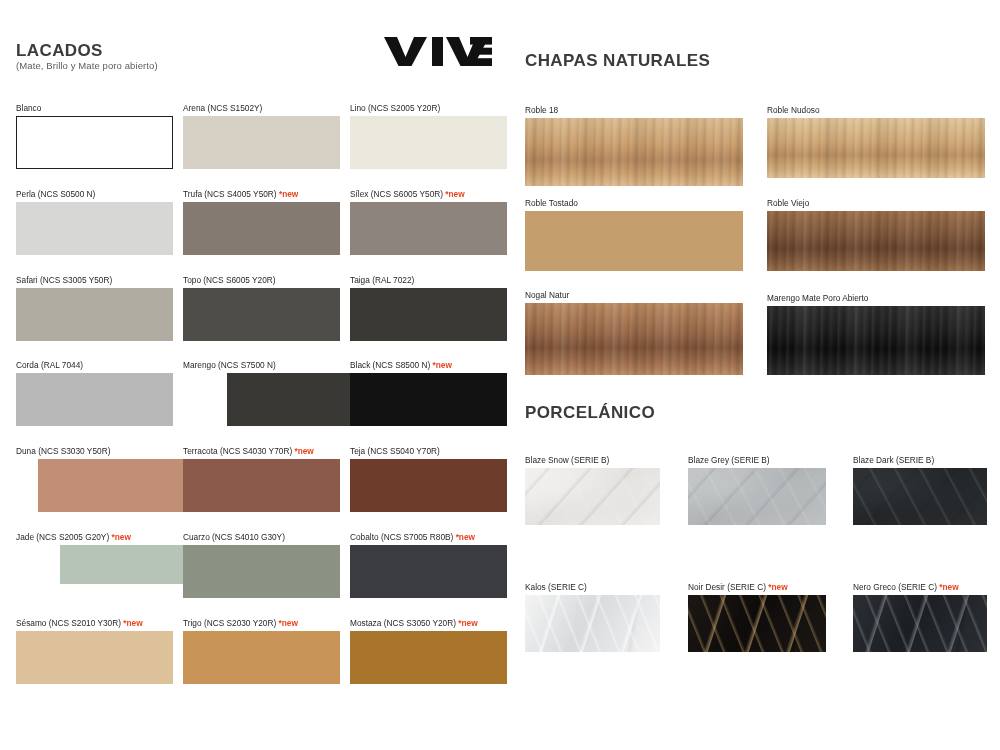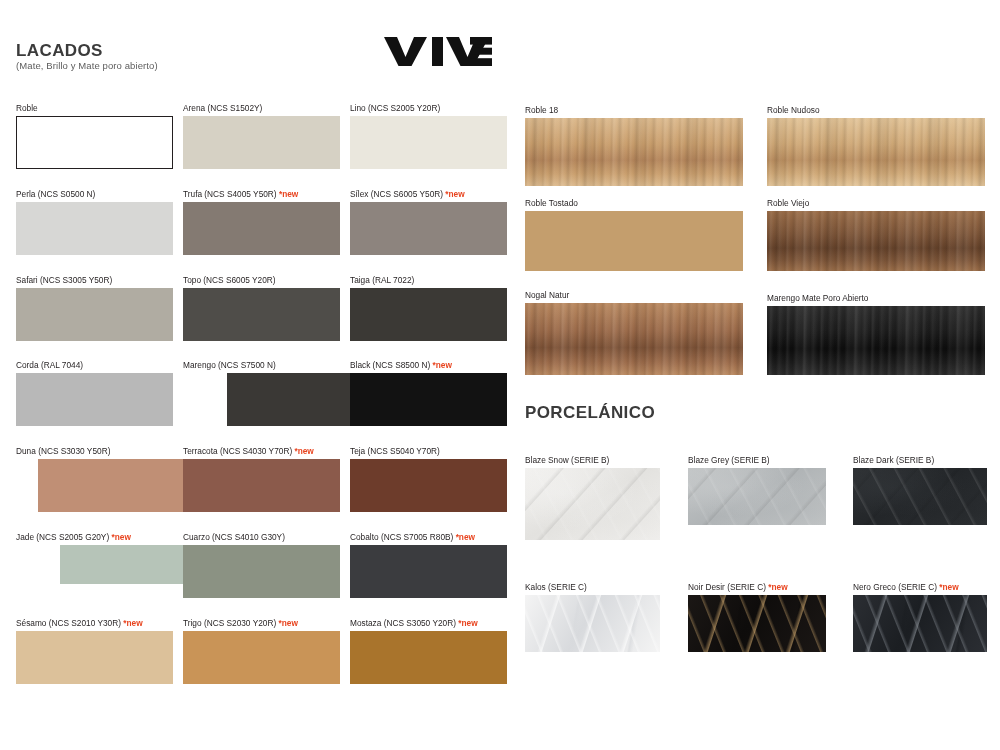--- a/index.html
+++ b/index.html
@@ -97,26 +97,27 @@
     <svg viewBox="0 0 108 30" width="108" height="30" aria-hidden="true">
       <polygon points="0,1 13,1 21.5,21 30,1 43,1 27.5,30 14.5,30" fill="#111111"></polygon>
       <rect x="48" y="1" width="11" height="29" fill="#111111"></rect>
       <polygon points="62,1 75,1 83.5,21 92,1 105,1 89.5,30 76.5,30" fill="#111111"></polygon>
       <rect x="86" y="1" width="22" height="7.6" fill="#111111"></rect>
       <rect x="88" y="11.7" width="20" height="7.0" fill="#111111"></rect>
       <rect x="86" y="22.2" width="22" height="7.8" fill="#111111"></rect>
     </svg>
   </div>
 
+  <div class="section-title" id="chapas-title">CHAPAS NATURALES</div>
 
   <div class="section-title" id="porcelanico-title">PORCELÁNICO</div>
 
   <div id="lacados-grid">
       <div class="swatch" style="left: 16px; top: 116px; width: 157px; height: 53px;">
-        <div class="label"><span>Roble</span></div>
+        <div class="label"><span>Blanco</span></div>
         <div class="chip outlined"></div>
       </div>
       <div class="swatch" style="left: 183px; top: 116px; width: 157px; height: 53px;">
         <div class="label"><span>Arena (NCS S1502Y)</span></div>
         <div class="chip" style="background: rgb(214, 209, 196);"></div>
       </div>
       <div class="swatch" style="left: 350px; top: 116px; width: 157px; height: 53px;">
         <div class="label"><span>Lino (NCS S2005 Y20R)</span></div>
         <div class="chip" style="background: rgb(234, 231, 221);"></div>
       </div>
@@ -191,21 +192,21 @@
       <div class="swatch" style="left: 350px; top: 631px; width: 157px; height: 53px;">
         <div class="label"><span>Mostaza (NCS S3050 Y20R)</span> <span class="new"> *new</span></div>
         <div class="chip" style="background: rgb(169, 116, 44);"></div>
       </div>
     </div>
   <div id="chapas-grid">
       <div class="swatch" style="left: 525px; top: 118px; width: 218px; height: 68px;">
         <div class="label"><span>Roble 18</span></div>
         <div class="chip tex" style="background: repeating-linear-gradient(91deg, rgba(0, 0, 0, 0) 0px, rgba(0, 0, 0, 0.06) 2px, rgba(255, 255, 255, 0.07) 4px, rgba(0, 0, 0, 0) 7px, rgba(0, 0, 0, 0.09) 10px, rgba(255, 255, 255, 0.05) 13px, rgba(0, 0, 0, 0) 17px), repeating-linear-gradient(89.3deg, rgba(0, 0, 0, 0) 0px, rgba(0, 0, 0, 0.05) 12px, rgba(0, 0, 0, 0) 26px, rgba(255, 255, 255, 0.06) 38px, rgba(0, 0, 0, 0) 52px), linear-gradient(rgb(220, 185, 140) 0%, rgb(201, 158, 108) 38%, rgb(180, 133, 90) 62%, rgb(201, 158, 108) 82%, rgb(220, 185, 140) 100%) rgb(201, 158, 108);"></div>
       </div>
-      <div class="swatch" style="left: 767px; top: 118px; width: 218px; height: 68px;">
+      <div class="swatch" style="left: 767px; top: 118px; width: 218px; height: 60px;">
         <div class="label"><span>Roble Nudoso</span></div>
         <div class="chip tex" style="background: repeating-linear-gradient(91deg, rgba(0, 0, 0, 0) 0px, rgba(0, 0, 0, 0.06) 2px, rgba(255, 255, 255, 0.07) 4px, rgba(0, 0, 0, 0) 7px, rgba(0, 0, 0, 0.09) 10px, rgba(255, 255, 255, 0.05) 13px, rgba(0, 0, 0, 0) 17px), repeating-linear-gradient(89.3deg, rgba(0, 0, 0, 0) 0px, rgba(0, 0, 0, 0.05) 12px, rgba(0, 0, 0, 0) 26px, rgba(255, 255, 255, 0.06) 38px, rgba(0, 0, 0, 0) 52px), linear-gradient(rgb(226, 195, 150) 0%, rgb(207, 168, 118) 38%, rgb(186, 142, 95) 62%, rgb(207, 168, 118) 82%, rgb(226, 195, 150) 100%) rgb(207, 168, 118);"></div>
       </div>
       <div class="swatch" style="left: 525px; top: 211px; width: 218px; height: 60px;">
         <div class="label"><span>Roble Tostado</span></div>
         <div class="chip tex" style="background-color: rgb(196, 158, 109);"></div>
       </div>
       <div class="swatch" style="left: 767px; top: 211px; width: 218px; height: 60px;">
         <div class="label"><span>Roble Viejo</span></div>
         <div class="chip tex" style="background: repeating-linear-gradient(91deg, rgba(0, 0, 0, 0) 0px, rgba(0, 0, 0, 0.06) 2px, rgba(255, 255, 255, 0.07) 4px, rgba(0, 0, 0, 0) 7px, rgba(0, 0, 0, 0.09) 10px, rgba(255, 255, 255, 0.05) 13px, rgba(0, 0, 0, 0) 17px), repeating-linear-gradient(89.3deg, rgba(0, 0, 0, 0) 0px, rgba(0, 0, 0, 0.05) 12px, rgba(0, 0, 0, 0) 26px, rgba(255, 255, 255, 0.06) 38px, rgba(0, 0, 0, 0) 52px), linear-gradient(rgb(154, 109, 72) 0%, rgb(125, 85, 56) 38%, rgb(101, 66, 42) 62%, rgb(125, 85, 56) 82%, rgb(154, 109, 72) 100%) rgb(125, 85, 56);"></div>
@@ -213,21 +214,21 @@
       <div class="swatch" style="left: 525px; top: 303px; width: 218px; height: 72px;">
         <div class="label"><span>Nogal Natur</span></div>
         <div class="chip tex" style="background: repeating-linear-gradient(91deg, rgba(0, 0, 0, 0) 0px, rgba(0, 0, 0, 0.06) 2px, rgba(255, 255, 255, 0.07) 4px, rgba(0, 0, 0, 0) 7px, rgba(0, 0, 0, 0.09) 10px, rgba(255, 255, 255, 0.05) 13px, rgba(0, 0, 0, 0) 17px), repeating-linear-gradient(89.3deg, rgba(0, 0, 0, 0) 0px, rgba(0, 0, 0, 0.05) 12px, rgba(0, 0, 0, 0) 26px, rgba(255, 255, 255, 0.06) 38px, rgba(0, 0, 0, 0) 52px), linear-gradient(rgb(185, 136, 95) 0%, rgb(155, 106, 73) 38%, rgb(125, 82, 54) 62%, rgb(155, 106, 73) 82%, rgb(185, 136, 95) 100%) rgb(155, 106, 73);"></div>
       </div>
       <div class="swatch" style="left: 767px; top: 306px; width: 218px; height: 69px;">
         <div class="label"><span>Marengo Mate Poro Abierto</span></div>
         <div class="chip tex" style="background: repeating-linear-gradient(91deg, rgba(0, 0, 0, 0) 0px, rgba(0, 0, 0, 0.06) 2px, rgba(255, 255, 255, 0.07) 4px, rgba(0, 0, 0, 0) 7px, rgba(0, 0, 0, 0.09) 10px, rgba(255, 255, 255, 0.05) 13px, rgba(0, 0, 0, 0) 17px), repeating-linear-gradient(89.3deg, rgba(0, 0, 0, 0) 0px, rgba(0, 0, 0, 0.05) 12px, rgba(0, 0, 0, 0) 26px, rgba(255, 255, 255, 0.06) 38px, rgba(0, 0, 0, 0) 52px), linear-gradient(rgb(44, 44, 44) 0%, rgb(28, 28, 28) 38%, rgb(13, 13, 13) 62%, rgb(28, 28, 28) 82%, rgb(44, 44, 44) 100%) rgb(28, 28, 28);"></div>
       </div>
     </div>
   <div id="porcelanico-grid">
-      <div class="swatch" style="left: 525px; top: 468px; width: 135px; height: 72px;">
+      <div class="swatch" style="left: 525px; top: 468px; width: 135px; height: 57px;">
         <div class="label"><span>Blaze Snow (SERIE B)</span></div>
         <div class="chip tex" style="background: repeating-linear-gradient(62deg, rgba(255, 255, 255, 0) 0px, rgba(255, 255, 255, 0) 18px, rgba(255, 255, 255, 0.1) 19px, rgba(255, 255, 255, 0) 22px), repeating-linear-gradient(-48deg, rgba(0, 0, 0, 0) 0px, rgba(0, 0, 0, 0) 26px, rgba(0, 0, 0, 0.07) 27px, rgba(0, 0, 0, 0) 31px), radial-gradient(at 28% 35%, rgba(251, 251, 250, 0.333) 0%, rgba(0, 0, 0, 0) 55%), radial-gradient(at 72% 70%, rgba(227, 226, 223, 0.533) 0%, rgba(0, 0, 0, 0) 60%), linear-gradient(150deg, rgb(242, 241, 239) 0%, rgb(227, 226, 223) 48%, rgb(242, 241, 239) 100%) rgb(242, 241, 239);"></div>
       </div>
       <div class="swatch" style="left: 688px; top: 468px; width: 138px; height: 57px;">
         <div class="label"><span>Blaze Grey (SERIE B)</span></div>
         <div class="chip tex" style="background: repeating-linear-gradient(62deg, rgba(255, 255, 255, 0) 0px, rgba(255, 255, 255, 0) 18px, rgba(255, 255, 255, 0.1) 19px, rgba(255, 255, 255, 0) 22px), repeating-linear-gradient(-48deg, rgba(0, 0, 0, 0) 0px, rgba(0, 0, 0, 0) 26px, rgba(0, 0, 0, 0.07) 27px, rgba(0, 0, 0, 0) 31px), radial-gradient(at 28% 35%, rgba(214, 216, 217, 0.333) 0%, rgba(0, 0, 0, 0) 55%), radial-gradient(at 72% 70%, rgba(176, 180, 182, 0.533) 0%, rgba(0, 0, 0, 0) 60%), linear-gradient(150deg, rgb(195, 198, 199) 0%, rgb(176, 180, 182) 48%, rgb(195, 198, 199) 100%) rgb(195, 198, 199);"></div>
       </div>
       <div class="swatch" style="left: 853px; top: 468px; width: 134px; height: 57px;">
         <div class="label"><span>Blaze Dark (SERIE B)</span></div>
         <div class="chip tex" style="background: repeating-linear-gradient(62deg, rgba(255, 255, 255, 0) 0px, rgba(255, 255, 255, 0) 18px, rgba(255, 255, 255, 0.1) 19px, rgba(255, 255, 255, 0) 22px), repeating-linear-gradient(-48deg, rgba(0, 0, 0, 0) 0px, rgba(0, 0, 0, 0) 26px, rgba(0, 0, 0, 0.07) 27px, rgba(0, 0, 0, 0) 31px), radial-gradient(at 28% 35%, rgba(60, 64, 68, 0.333) 0%, rgba(0, 0, 0, 0) 55%), radial-gradient(at 72% 70%, rgba(35, 38, 41, 0.533) 0%, rgba(0, 0, 0, 0) 60%), linear-gradient(150deg, rgb(46, 49, 52) 0%, rgb(35, 38, 41) 48%, rgb(46, 49, 52) 100%) rgb(46, 49, 52);"></div>

